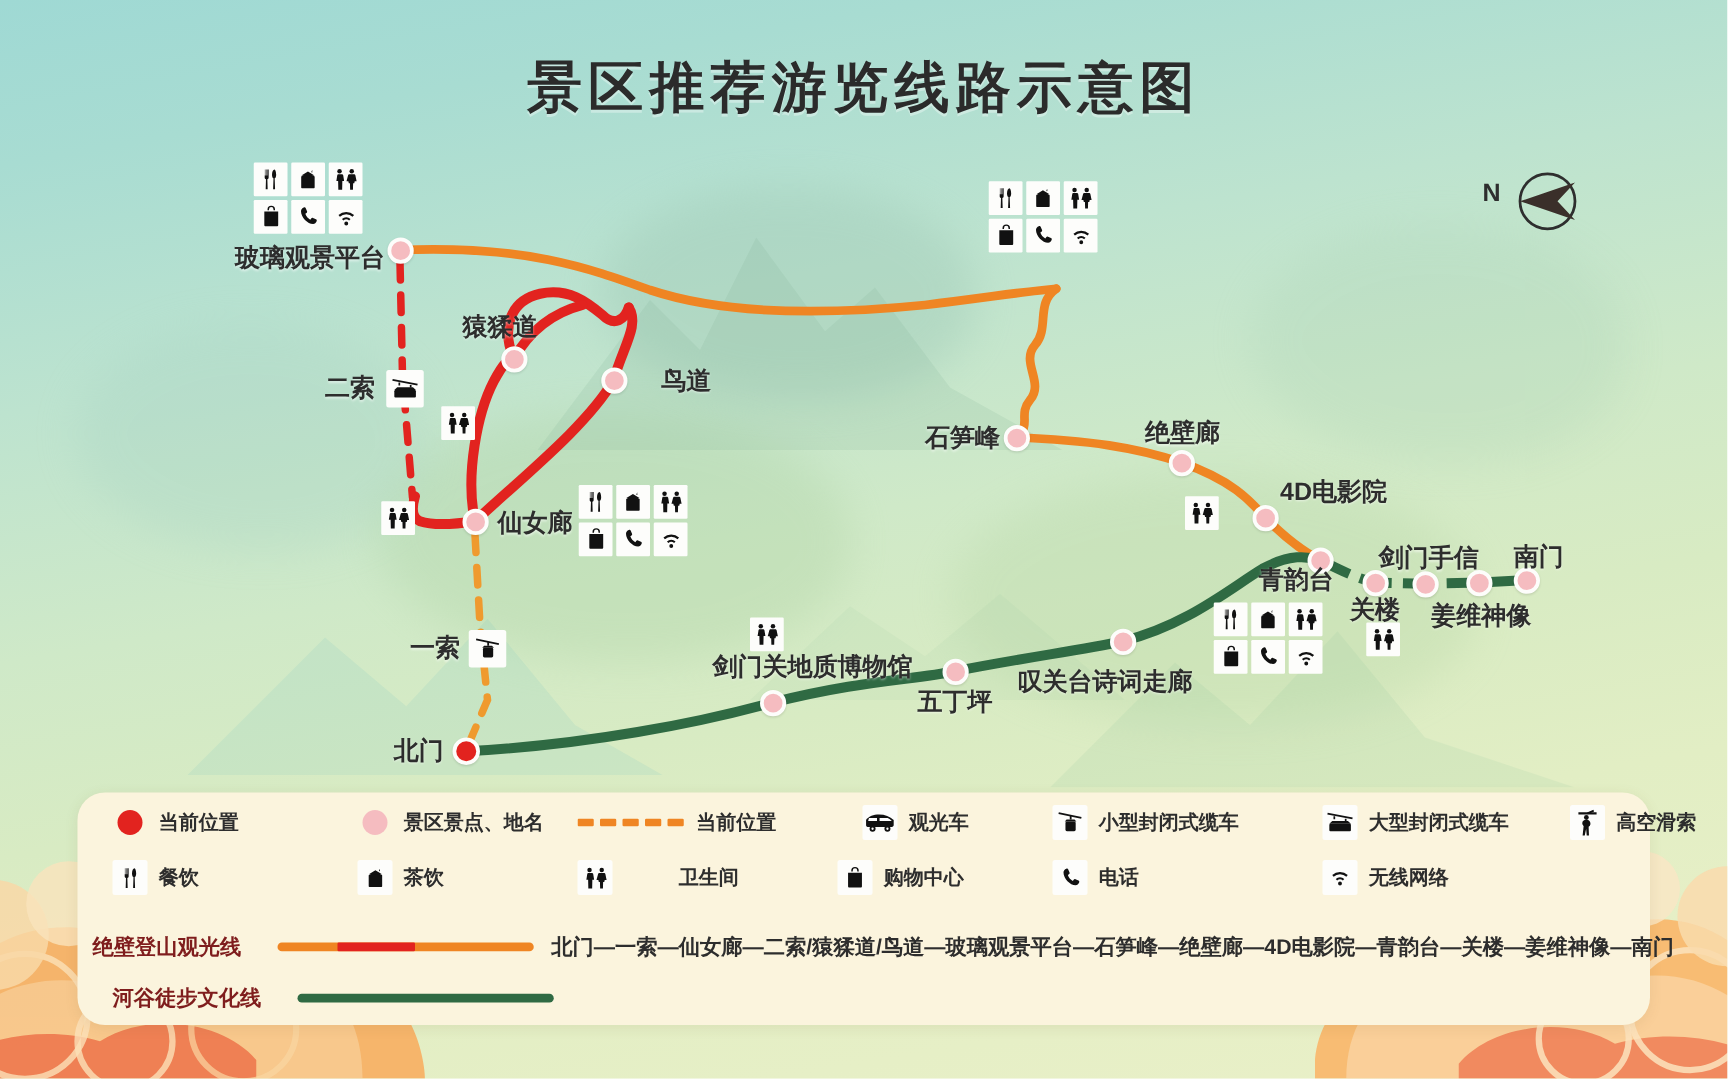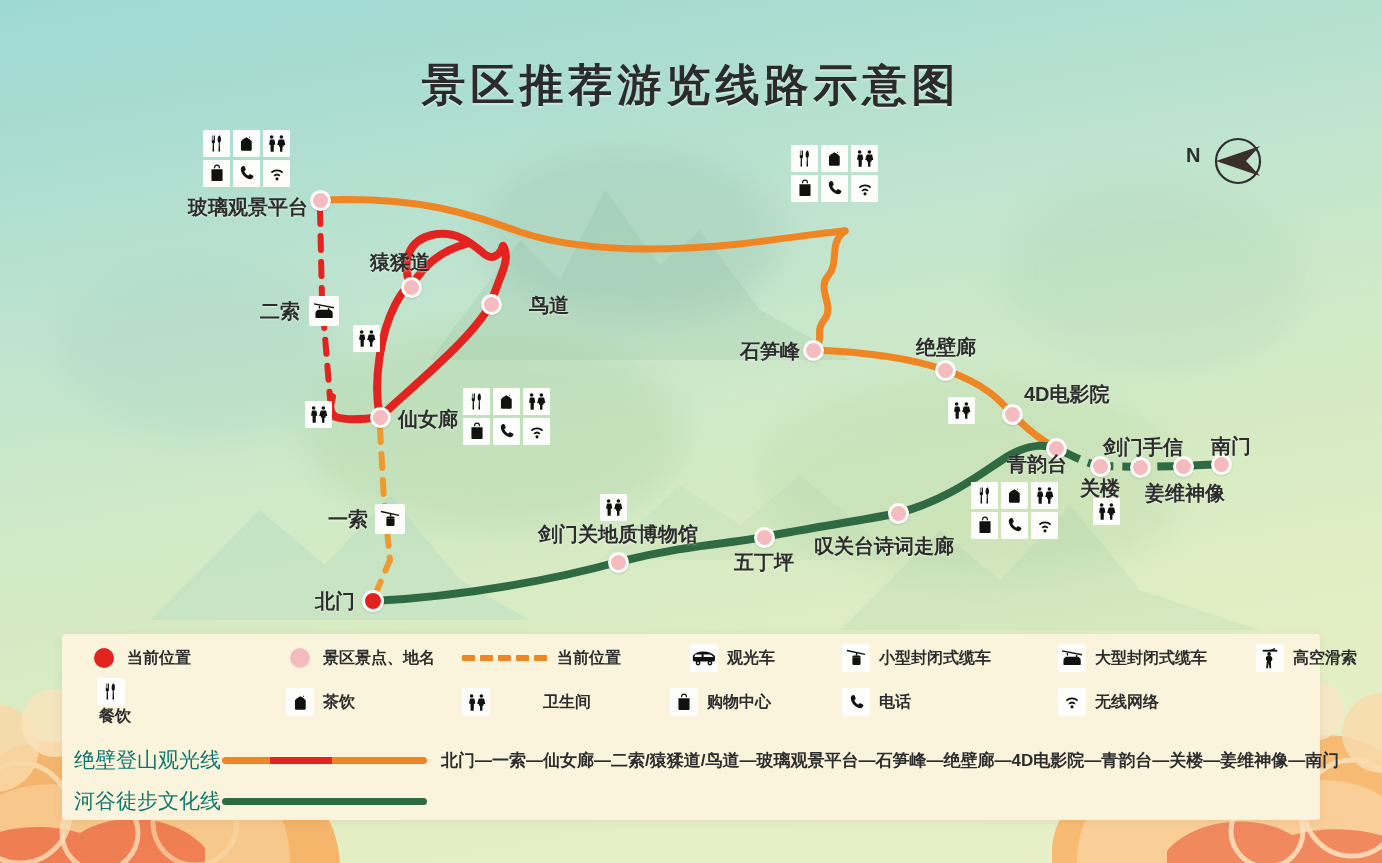--- a/index.html
+++ b/index.html
@@ -29,21 +29,20 @@
   .cl-l { left: -40px; width: 400px; height: 330px; }
   .cl-r { right: -30px; width: 360px; height: 330px; }
 
   
   #title {
     position: absolute; top: 41px; left: 0; width: 100%;
     text-align: center;
     font-size: 44px; font-weight: 700; letter-spacing: 5px;
     color: #2b2b2b;
     text-shadow: 0 2px 0 rgba(255,255,255,.35);
-    margin-top: 15px;
   }
 
   
   #compass {
     position: absolute; left: 1186px; top: 132px;
     width: 80px; height: 58px;
   }
   #compass .nl {
     position: absolute; left: 0; top: 12px;
     font-size: 20px; font-weight: 700; color: #2e2e2e;
@@ -72,40 +71,40 @@
     display: flex; align-items: center; justify-content: center;
     border-radius: 1px;
   }
   .tile svg { display: block; }
 
   
   #legend {
     position: absolute; left: 62px; top: 634px;
     width: 1258px; height: 186px;
     background: #fbf4dd;
-    border-radius: 4px;
+    border-radius: 22px;
     box-shadow: 0 2px 10px rgba(120,100,50,.10);
   }
   .lg-row { position: absolute; display: flex; align-items: center; }
   .lg-item { display: flex; align-items: center; }
   .lg-ico {
     width: 28px; height: 28px; display: flex;
     align-items: center; justify-content: center; flex: none;
   }
   .lg-ico.boxed { background: #fdfdfb; border-radius: 2px; }
   .lg-txt {
     font-size: 16px; font-weight: 700; color: #2d2d2d;
     margin-left: 9px; white-space: nowrap;
   }
   .dot-red { width: 20px; height: 20px; border-radius: 50%; background: #e2231f; }
   .dot-pink { width: 20px; height: 20px; border-radius: 50%; background: #f5bcc0; }
 
   .route-row { position: absolute; display: flex; align-items: center; }
   .route-name {
-    font-size: 21px; font-weight: 400; color: #0f766e;
+    font-size: 17px; font-weight: 700; color: #7f1d1d;
     white-space: nowrap; width: 148px;
   }
   .route-bar { position: relative; width: 205px; height: 7px; border-radius: 4px; }
   .route-bar .seg {
     position: absolute; left: 48px; top: 0; width: 62px; height: 7px;
     background: #e2231f; border-radius: 1px;
   }
   .route-desc {
     font-size: 17px; font-weight: 700; color: #2d2d2d;
     white-space: nowrap; margin-left: 14px;
@@ -225,21 +224,21 @@
           <path d="M2 2.8 22 7" stroke="#111" stroke-width="1.6" fill="none"></path>
           <path d="M12.6 5.1v3.3" stroke="#111" stroke-width="1.6"></path>
           <path d="M7.4 10.2h10.2L16 8.3H9L7.4 10.2z" fill="#111"></path>
           <rect x="8" y="10.2" width="9" height="8.4" rx="1.3" fill="#111"></rect>
         </svg>
       </div>
       <div class="lbl l" style="left: 368px; top: 519px;">一索</div>
       <div style="position: absolute; left: 362px; top: 590px; width: 22px; height: 22px; border-radius: 50%; background: rgb(226, 35, 31); border: 3px solid rgb(253, 253, 251); box-shadow: rgba(0, 0, 0, 0.12) 0px 1px 2px;"></div>
       <div class="lbl l" style="left: 355px; top: 601px;">北门</div>
       <div style="position: absolute; left: 607.5px; top: 551.5px; width: 21px; height: 21px; border-radius: 50%; background: rgb(245, 188, 192); border: 3px solid rgb(253, 253, 251); box-shadow: rgba(0, 0, 0, 0.12) 0px 1px 2px;"></div>
-      <div class="lbl c" style="left: 618px; top: 534px;">剑门关地质博物馆</div>
+      <div class="lbl c" style="left: 650px; top: 534px;">剑门关地质博物馆</div>
       <div style="position: absolute; left: 753.5px; top: 526.5px; width: 21px; height: 21px; border-radius: 50%; background: rgb(245, 188, 192); border: 3px solid rgb(253, 253, 251); box-shadow: rgba(0, 0, 0, 0.12) 0px 1px 2px;"></div>
       <div class="lbl c" style="left: 764px; top: 562px;">五丁坪</div>
       <div style="position: absolute; left: 887.5px; top: 502.5px; width: 21px; height: 21px; border-radius: 50%; background: rgb(245, 188, 192); border: 3px solid rgb(253, 253, 251); box-shadow: rgba(0, 0, 0, 0.12) 0px 1px 2px;"></div>
       <div class="lbl c" style="left: 884px; top: 546px;">叹关台诗词走廊</div>
       <div style="position: absolute; left: 802.5px; top: 339.5px; width: 21px; height: 21px; border-radius: 50%; background: rgb(245, 188, 192); border: 3px solid rgb(253, 253, 251); box-shadow: rgba(0, 0, 0, 0.12) 0px 1px 2px;"></div>
       <div class="lbl l" style="left: 800px; top: 351px;">石笋峰</div>
       <div style="position: absolute; left: 934.5px; top: 359.5px; width: 21px; height: 21px; border-radius: 50%; background: rgb(245, 188, 192); border: 3px solid rgb(253, 253, 251); box-shadow: rgba(0, 0, 0, 0.12) 0px 1px 2px;"></div>
       <div class="lbl c" style="left: 946px; top: 347px;">绝壁廊</div>
       <div style="position: absolute; left: 1001.5px; top: 403.5px; width: 21px; height: 21px; border-radius: 50%; background: rgb(245, 188, 192); border: 3px solid rgb(253, 253, 251); box-shadow: rgba(0, 0, 0, 0.12) 0px 1px 2px;"></div>
       <div class="lbl r" style="left: 1024px; top: 394px;">4D电影院</div>
@@ -538,21 +537,21 @@
               <path d="M3 4h16" stroke="#111" stroke-width="2"></path>
               <path d="M11 4l5.5-2.4" stroke="#111" stroke-width="1.6"></path>
               <circle cx="10" cy="7.6" r="2.1" fill="#111"></circle>
               <path d="M10 9.6c2.6 0 3.6 1.6 3.6 3.4 0 1.4-.8 2.2-1.6 2.8l.3 7.6h-2l-.5-6-1.2 6H6.7l.9-8.4c-.7-.5-1.2-1.3-1.2-2.4 0-1.9 1.2-3 3.6-3z" fill="#111"></path>
             </svg>
           </div>
           <div class="lg-txt">高空滑索</div>
         </div>
       </div>
     <div class="lg-row" id="lg-row2" style="left: 28px; top: 68px; position: absolute;">
-        <div class="lg-item" style="position: absolute; left: 0px; flex-direction: column;">
+        <div class="lg-item" style="position: absolute; left: 0px;">
           <div class="lg-ico boxed">
             <svg width="19" height="19" viewBox="0 0 24 24">
               <path d="M6 2v8c0 1 .6 1.6 1.3 1.8L7 22h2l-.3-10.2C9.4 11.6 10 11 10 10V2H8.7v6H7.9V2H6.9v6H6.1V2H6zM16 2c-1.6 0-2.6 2.4-2.6 5.2 0 2 .6 3.3 1.5 3.7L14.5 22h2l-.4-11.1c.9-.4 1.5-1.7 1.5-3.7C17.6 4.4 16.6 2 16 2z" fill="#111"></path>
             </svg>
           </div>
           <div class="lg-txt">餐饮</div>
         </div>
         <div class="lg-item" style="position: absolute; left: 196px;">
           <div class="lg-ico boxed">
             <svg width="19" height="19" viewBox="0 0 24 24">
@@ -603,20 +602,20 @@
         </div>
       </div>
     <div id="lg-routes">
         <div class="route-row" style="left: 12px; top: 112px;">
           <div class="route-name">绝壁登山观光线</div>
           <div class="route-bar" style="background: rgb(239, 133, 35);">
             <div class="seg" style="background: rgb(226, 35, 31);"></div>
           </div>
           <div class="route-desc">北门—一索—仙女廊—二索/猿猱道/鸟道—玻璃观景平台—石笋峰—绝壁廊—4D电影院—青韵台—关楼—姜维神像—南门</div>
         </div>
-        <div class="route-row" style="left: 12px; top: 153px;">
+        <div class="route-row" style="left: 28px; top: 153px;">
           <div class="route-name">河谷徒步文化线</div>
           <div class="route-bar" style="background: rgb(47, 106, 67);"></div>
         </div>
       </div>
   </div>
 
 </div>
 
 </body></html>

